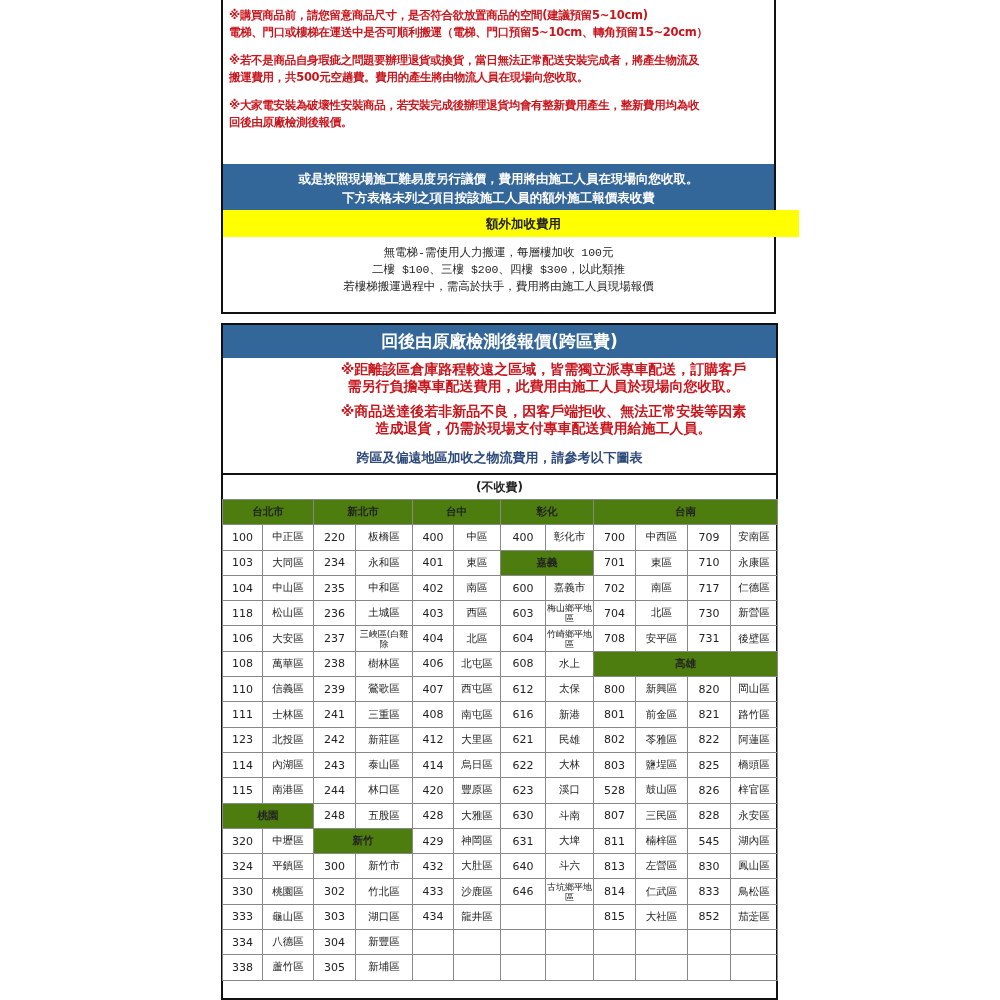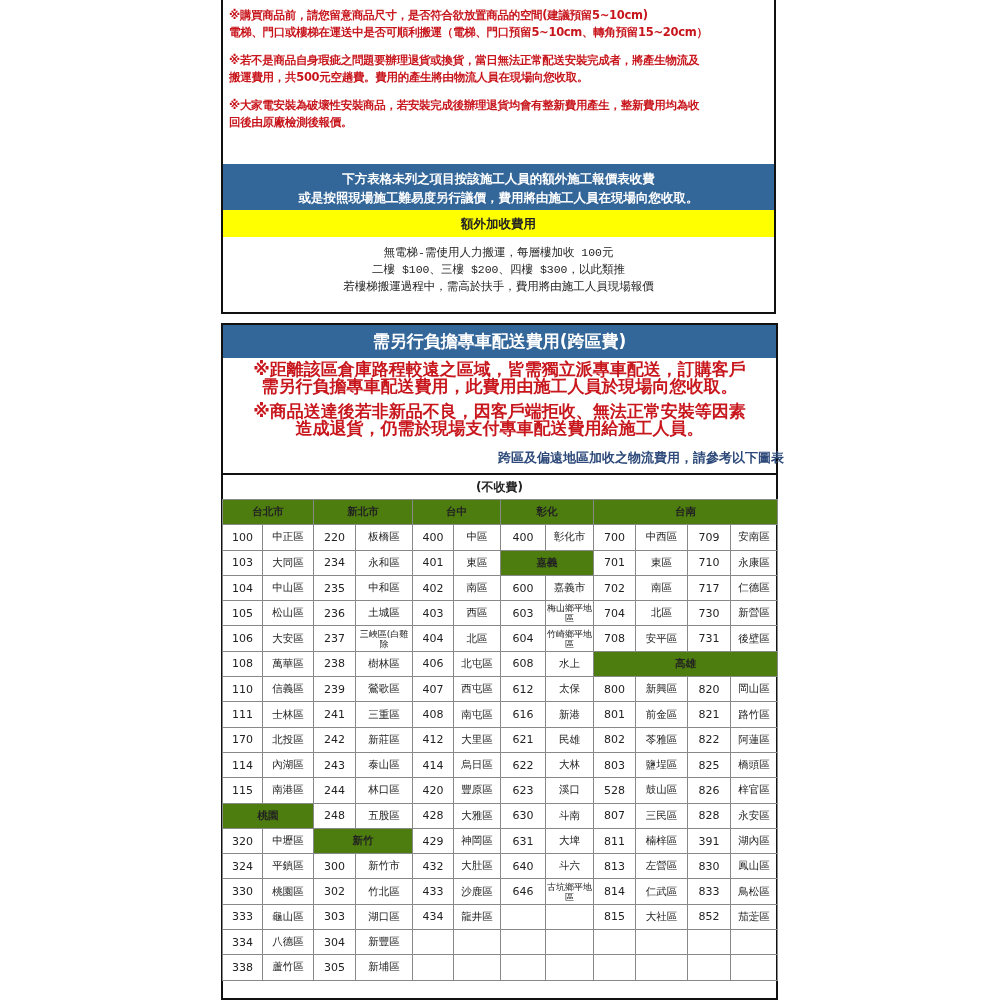--- a/index.html
+++ b/index.html
@@ -1,58 +1,58 @@
 <!DOCTYPE html>
 <html><head>
 <meta charset="utf-8">
 <style>
   html,body{margin:0;padding:0;background:#fff;}
   body{width:1000px;height:1000px;position:relative;overflow:hidden;font-family:"DejaVu Sans","Liberation Sans",sans-serif;color:#222;}
   .box1{position:absolute;left:221px;top:-2px;width:555px;height:316px;border:2px solid #111;border-top:none;box-sizing:border-box;background:#fff;}
   .notes{position:absolute;left:6px;top:9px;width:545px;color:#c8161d;font-weight:bold;font-size:11.5px;line-height:17px;letter-spacing:-0.3px;}
   .notes p{margin:0 4px 11px 0;}
   .blueband1{position:absolute;left:0;top:166px;width:551px;height:46px;background:#336699;color:#fff;font-weight:bold;font-size:12.5px;line-height:19px;text-align:center;padding-top:5px;box-sizing:border-box;}
-  .yellowband1{position:absolute;left:0;top:212px;width:551px;height:27px;background:#ffff00;color:#222;font-weight:bold;font-size:12.5px;line-height:27px;text-align:center;}
+  .yellowband1{position:absolute;left:0;top:212px;width:551px;height:27px;background:#ffff00;color:#222;font-weight:bold;font-size:12.5px;line-height:27px;text-align:center;padding-left:25px;}
   .extra{position:absolute;left:0;top:246px;width:551px;text-align:center;font-size:11.5px;line-height:17px;color:#222;font-family:Liberation Mono, monospace;}
   .box2{position:absolute;left:221px;top:323px;width:557px;height:677px;border:2px solid #111;box-sizing:border-box;background:#fff;}
   .blueband2{position:absolute;left:0;top:0;width:553px;height:33px;background:#336699;color:#fff;font-weight:bold;font-size:17px;line-height:33px;text-align:center;}
-  .notes2{position:absolute;left:0;top:36px;width:553px;color:#c8161d;font-weight:bold;font-size:17px;line-height:17px;text-align:center;}
+  .notes2{position:absolute;left:0;top:36px;width:553px;color:#c8161d;font-weight:bold;font-size:14px;line-height:17px;text-align:center;padding-left:44px;}
   .notes2 p{margin:0 0 8px 0;}
-  .refline{position:absolute;left:8px;top:123px;width:553px;text-align:right;color:#2d4a7a;font-weight:bold;font-size:13px;line-height:20px;}
+  .refline{position:absolute;left:0;top:123px;width:553px;text-align:center;color:#2d4a7a;font-weight:bold;font-size:13px;line-height:20px;}
   .divider{position:absolute;left:0;top:148px;width:553px;height:2px;background:#111;}
   .freelabel{position:absolute;left:0;top:152px;width:553px;text-align:center;font-weight:bold;font-size:12px;line-height:20px;}
   table.zones{position:absolute;left:-1px;top:174px;border-collapse:collapse;table-layout:fixed;width:555px;}
   table.zones td{border:1px solid #888;height:24.3px;padding:0;text-align:center;font-size:10.5px;color:#222;overflow:hidden;white-space:nowrap;}
   table.zones td.num{font-size:11px;}
   table.zones td.small{font-size:9px;line-height:10px;white-space:normal;}
   table.zones td.region{background:#4d7c0f;font-weight:bold;font-size:10.5px;}
 </style>
 </head>
 <body>
 
 <div class="box1">
   <div class="notes">
     <p><span>※購買商品前，請您留意商品尺寸，是否符合欲放置商品的空間(建議預留5~10cm)</span><br><span>電梯、門口或樓梯在運送中是否可順利搬運（電梯、門口預留5~10cm、轉角預留15~20cm）</span></p>
     <p><span>※若不是商品自身瑕疵之問題要辦理退貨或換貨，當日無法正常配送安裝完成者，將產生物流及</span><br><span>搬運費用，共500元空趟費。費用的產生將由物流人員在現場向您收取。</span></p>
     <p><span>※大家電安裝為破壞性安裝商品，若安裝完成後辦理退貨均會有整新費用產生，整新費用均為收</span><br><span>回後由原廠檢測後報價。</span></p>
   </div>
   <div class="blueband1">
+    <div>或是按照現場施工難易度另行議價，費用將由施工人員在現場向您收取。</div>
     <div>下方表格未列之項目按該施工人員的額外施工報價表收費</div>
-    <div>或是按照現場施工難易度另行議價，費用將由施工人員在現場向您收取。</div>
   </div>
   <div class="yellowband1">額外加收費用</div>
   <div class="extra">
     <div>無電梯-需使用人力搬運，每層樓加收 100元</div>
     <div>二樓 $100、三樓 $200、四樓 $300，以此類推</div>
     <div>若樓梯搬運過程中，需高於扶手，費用將由施工人員現場報價</div>
   </div>
 </div>
 
 <div class="box2">
-  <div class="blueband2">需另行負擔專車配送費用(跨區費)</div>
+  <div class="blueband2">回後由原廠檢測後報價(跨區費)</div>
   <div class="notes2">
     <p><span>※距離該區倉庫路程較遠之區域，皆需獨立派專車配送，訂購客戶</span><br><span>需另行負擔專車配送費用，此費用由施工人員於現場向您收取。</span></p>
     <p><span>※商品送達後若非新品不良，因客戶端拒收、無法正常安裝等因素</span><br><span>造成退貨，仍需於現場支付專車配送費用給施工人員。</span></p>
   </div>
   <div class="refline">跨區及偏遠地區加收之物流費用，請參考以下圖表</div>
   <div class="divider"></div>
   <div class="freelabel">(不收費)</div>
 
   <table class="zones">
     <colgroup>
@@ -116,21 +116,21 @@
           <td>南區</td>
         <td class="num">600</td>
           <td>嘉義市</td>
         <td class="num">702</td>
           <td>南區</td>
         <td class="num">717</td>
           <td>仁德區</td>
       </tr>
 
       <tr>
-        <td class="num">105</td>
+        <td class="num">118</td>
           <td>松山區</td>
         <td class="num">236</td>
           <td>土城區</td>
         <td class="num">403</td>
           <td>西區</td>
         <td class="num">603</td>
           <td class="small">梅山鄉平地區</td>
         <td class="num">704</td>
           <td>北區</td>
         <td class="num">730</td>
@@ -186,21 +186,21 @@
         <td class="num">408</td>
           <td>南屯區</td>
         <td class="num">616</td>
           <td>新港</td>
         <td class="num">801</td>
           <td>前金區</td>
         <td class="num">821</td>
           <td>路竹區</td>
       </tr>
       <tr>
-        <td class="num">170</td>
+        <td class="num">123</td>
           <td>北投區</td>
         <td class="num">242</td>
           <td>新莊區</td>
         <td class="num">412</td>
           <td>大里區</td>
         <td class="num">621</td>
           <td>民雄</td>
         <td class="num">802</td>
           <td>苓雅區</td>
         <td class="num">822</td>
@@ -253,21 +253,21 @@
       <tr>
         <td class="num">320</td>
           <td>中壢區</td>
         <td class="region" colspan="2">新竹</td>
         <td class="num">429</td>
           <td>神岡區</td>
         <td class="num">631</td>
           <td>大埤</td>
         <td class="num">811</td>
           <td>楠梓區</td>
-        <td class="num">391</td>
+        <td class="num">545</td>
           <td>湖內區</td>
       </tr>
 
       <tr>
         <td class="num">324</td>
           <td>平鎮區</td>
         <td class="num">300</td>
           <td>新竹市</td>
         <td class="num">432</td>
           <td>大肚區</td>

